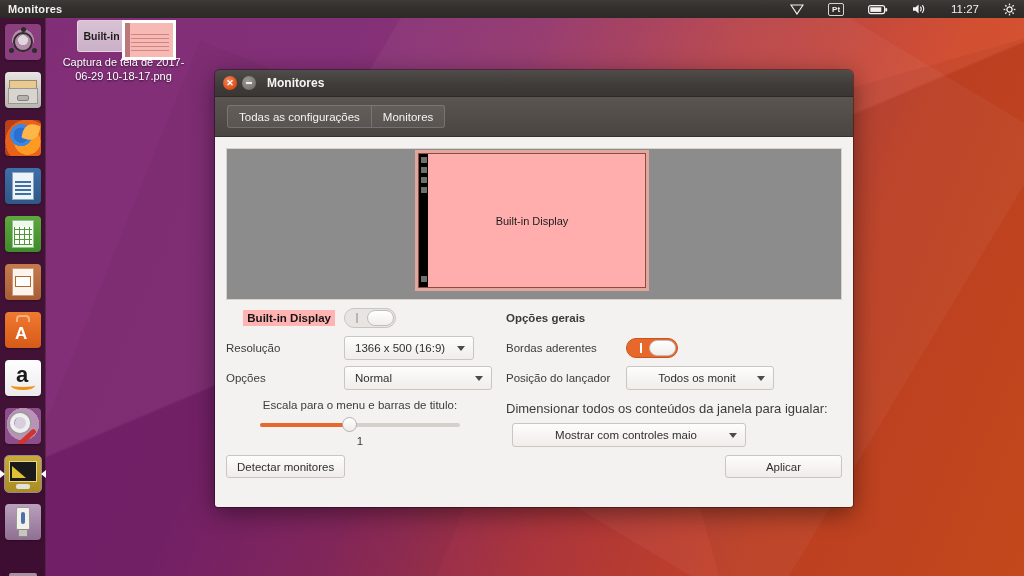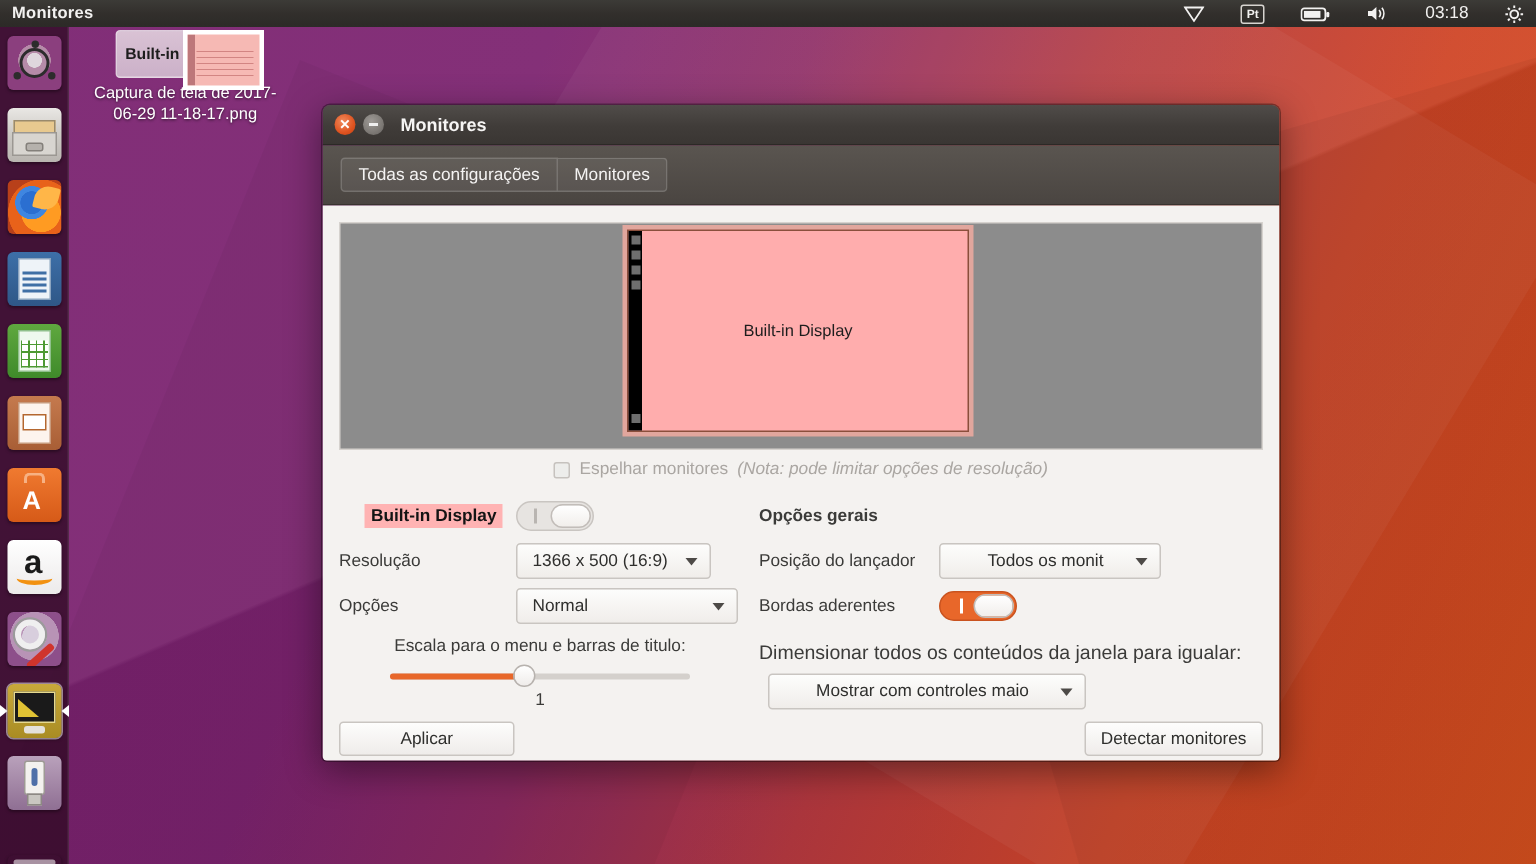--- a/index.html
+++ b/index.html
@@ -281,21 +281,21 @@
   .combo .carrow {
     position:absolute; right:8px; top:50%; margin-top:-2px;
     width:0;height:0;border-left:4.5px solid transparent;border-right:4.5px solid transparent;
     border-top:5px solid #4d4a47;
   }
   .combo.center .cval { width:100%; text-align:center; padding-right:16px; }
 
   #res-combo { width:130px; }
   #rot-combo { width:148px; }
   #launch-combo { width:148px; }
-  #scale-combo { width:212px; }
+  #scale-combo { width:234px; }
 
   
   #scale-block { padding-top:6px; }
   #scale-title { font-size:11.5px; color:#3b3b39; text-align:center; }
   #slider-wrap { position:relative; width:200px; height:18px; margin:5px auto 0 auto; }
   #slider-track {
     position:absolute; left:0; right:0; top:7px; height:4px; border-radius:2px;
     background:#d4d0cc;
   }
   #slider-fill {
@@ -348,21 +348,21 @@
         <rect x="17.2" y="4" width="2" height="3.5" rx="0.8" fill="#f2f1f0"></rect>
       </svg>
     </span>
     <span class="ind">
       <svg width="15" height="12" viewBox="0 0 15 12">
         <path d="M1 4.3 L3.6 4.3 L6.6 1.6 L6.6 10.4 L3.6 7.7 L1 7.7 Z" fill="#f2f1f0"></path>
         <path d="M8.4 3.6 A4 4 0 0 1 8.4 8.4" fill="none" stroke="#f2f1f0" stroke-width="1.1"></path>
         <path d="M10.3 2.2 A6.3 6.3 0 0 1 10.3 9.8" fill="none" stroke="#f2f1f0" stroke-width="1.1"></path>
       </svg>
     </span>
-    <span id="clock">03:18</span>
+    <span id="clock">11:27</span>
     <span class="ind">
       <svg width="13" height="13" viewBox="0 0 13 13">
         <circle cx="6.5" cy="6.5" r="2.6" fill="none" stroke="#f2f1f0" stroke-width="1.3"></circle>
         <g stroke="#f2f1f0" stroke-width="1.3">
           <line x1="6.5" y1="0.6" x2="6.5" y2="2.3"></line>
             <line x1="6.5" y1="10.7" x2="6.5" y2="12.4"></line>
           <line x1="0.6" y1="6.5" x2="2.3" y2="6.5"></line>
             <line x1="10.7" y1="6.5" x2="12.4" y2="6.5"></line>
           <line x1="2.3" y1="2.3" x2="3.5" y2="3.5"></line>
             <line x1="9.5" y1="9.5" x2="10.7" y2="10.7"></line>
@@ -469,21 +469,21 @@
 </div>
 
 <div id="desk-icon">
   <div id="desk-thumb">
     <div id="desk-thumb-label">Built-in Display</div>
     <div id="desk-thumb-inner">
       <div class="mini-bar"></div>
       <div class="mini-rows"></div>
     </div>
   </div>
-  <div id="desk-label">Captura de tela de 2017-06-29 11-18-17.png</div>
+  <div id="desk-label">Captura de tela de 2017-06-29 10-18-17.png</div>
 </div>
 
 <div id="dialog">
 
   <div id="titlebar">
     <div class="wbtn wbtn-close">
         <span class="x">✕</span>
       </div>
     <div class="wbtn wbtn-min">
         <span class="m"></span>
@@ -504,25 +504,20 @@
           <div class="mi" style="top:3px"></div>
           <div class="mi" style="top:13px"></div>
           <div class="mi" style="top:23px"></div>
           <div class="mi" style="top:33px"></div>
           <div class="mi" style="bottom:5px"></div>
         </div>
         <span id="monitor-label">Built-in Display</span>
       </div>
     </div>
 
-    <div id="mirror-row">
-      <span class="chk"></span>
-      <span id="mirror-label">Espelhar monitores</span>
-      <span id="mirror-note">(Nota: pode limitar opções de resolução)</span>
-    </div>
 
     <div id="settings">
 
       <div id="col-left">
 
         <div class="row">
           <div class="lbl" style="text-align:right;">
             <span class="name-badge">Built-in Display</span>
           </div>
           <div class="switch">
@@ -559,47 +554,47 @@
 
       </div>
 
       <div id="col-right">
 
         <div class="row">
           <div class="lbl" style="text-align:left; font-weight:bold;">Opções gerais</div>
         </div>
 
         <div class="row">
+          <div class="lbl" style="width:120px;padding-right:9px;">Bordas aderentes</div>
+          <div class="switch on">
+            <span class="tick"></span>
+              <span class="knob"></span>
+          </div>
+        </div>
+
+        <div class="row">
           <div class="lbl" style="width:120px;padding-right:9px;">Posição do lançador</div>
           <div class="combo center" id="launch-combo">
             <span class="cval">Todos os monit</span>
             <span class="carrow"></span>
           </div>
         </div>
 
-        <div class="row">
-          <div class="lbl" style="width:120px;padding-right:9px;">Bordas aderentes</div>
-          <div class="switch on">
-            <span class="tick"></span>
-              <span class="knob"></span>
-          </div>
-        </div>
-
         <div id="right-note">Dimensionar todos os conteúdos da janela para igualar:</div>
 
         <div style="padding-top:7px; padding-left:6px;">
           <div class="combo center" id="scale-combo">
             <span class="cval">Mostrar com controles maio</span>
             <span class="carrow"></span>
           </div>
         </div>
 
       </div>
 
     </div>
 
     <div id="actions">
+      <div class="abtn">Detectar monitores</div>
       <div class="abtn" id="apply-button">Aplicar</div>
-      <div class="abtn">Detectar monitores</div>
     </div>
 
   </div>
 </div>
 
 </body></html>

